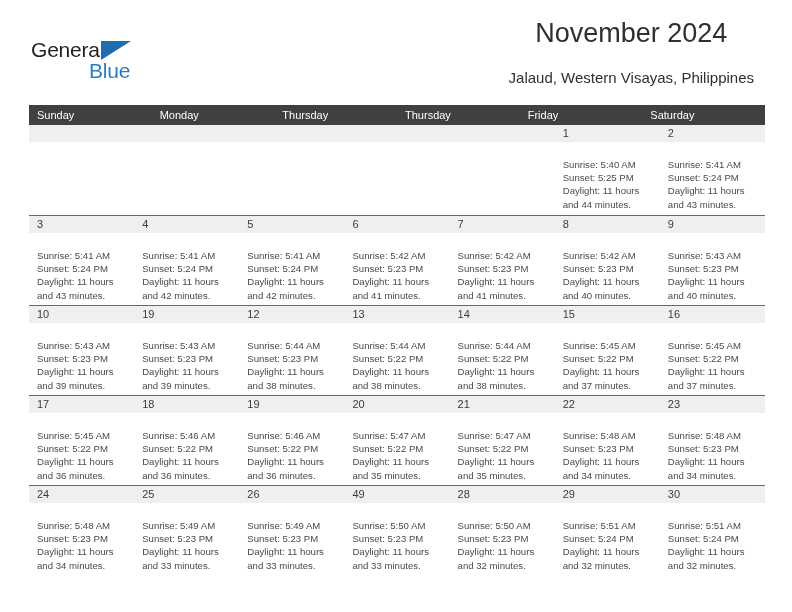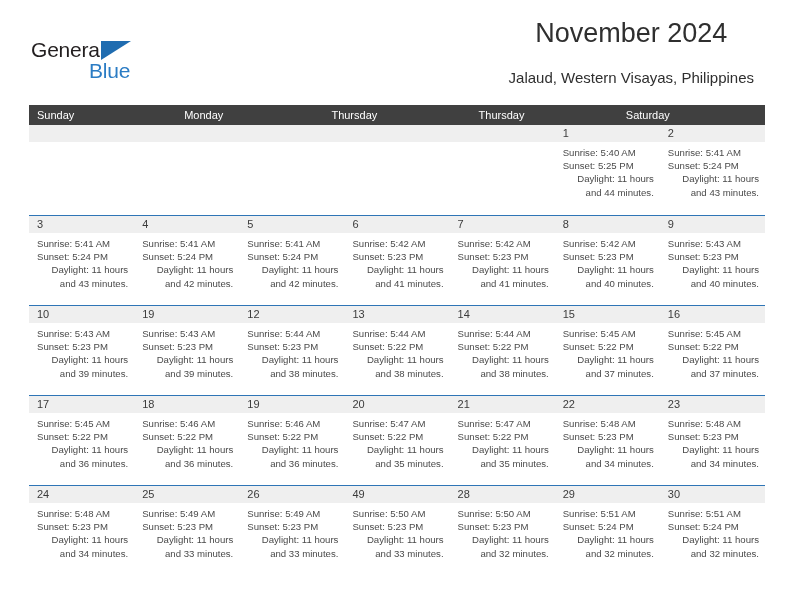--- a/index.html
+++ b/index.html
@@ -142,31 +142,30 @@
   }
   .day-num {
     font-size: 11px;
     color: #3b3b3b;
     line-height: 17px;
     padding-left: 8px;
     display: block;
   }
 
   .day-info {
-    padding: 4px 6px 0 8px;
+    padding: 16px 6px 0 8px;
     font-size: 9.6px;
     line-height: 13.2px;
     color: #4a4a4a;
   }
   .day-info div {
     white-space: nowrap;
   }
   .day-info .daylight {
     white-space: normal;
-    text-align: right;
   }
 </style>
 </head>
 <body>
 
 <div class="page">
 
   <div class="header">
 
     <div class="logo">
@@ -181,20 +180,21 @@
     </div>
 
   </div>
 
   <div class="calendar">
     <div class="dow-row" id="dow-row">
         <div class="dow-cell">Sunday</div>
         <div class="dow-cell">Monday</div>
         <div class="dow-cell">Thursday</div>
         <div class="dow-cell">Thursday</div>
+        <div class="dow-cell">Friday</div>
         <div class="dow-cell">Saturday</div>
       </div>
     <div id="weeks-container">
         <div class="week-row">
           <div class="day-cell empty">
             <div class="day-num-band"></div>
           </div>
           <div class="day-cell empty">
             <div class="day-num-band"></div>
           </div>

